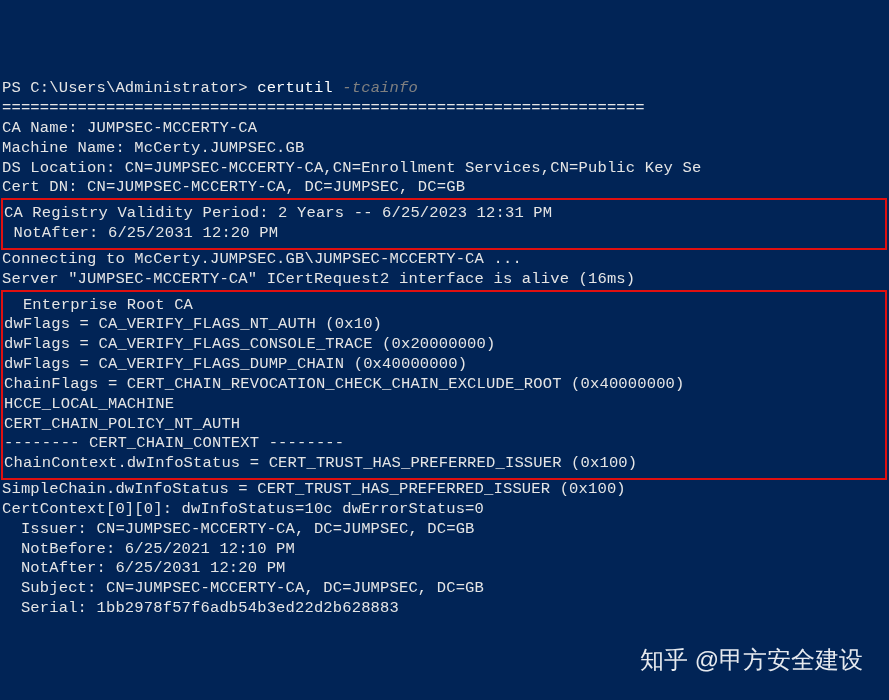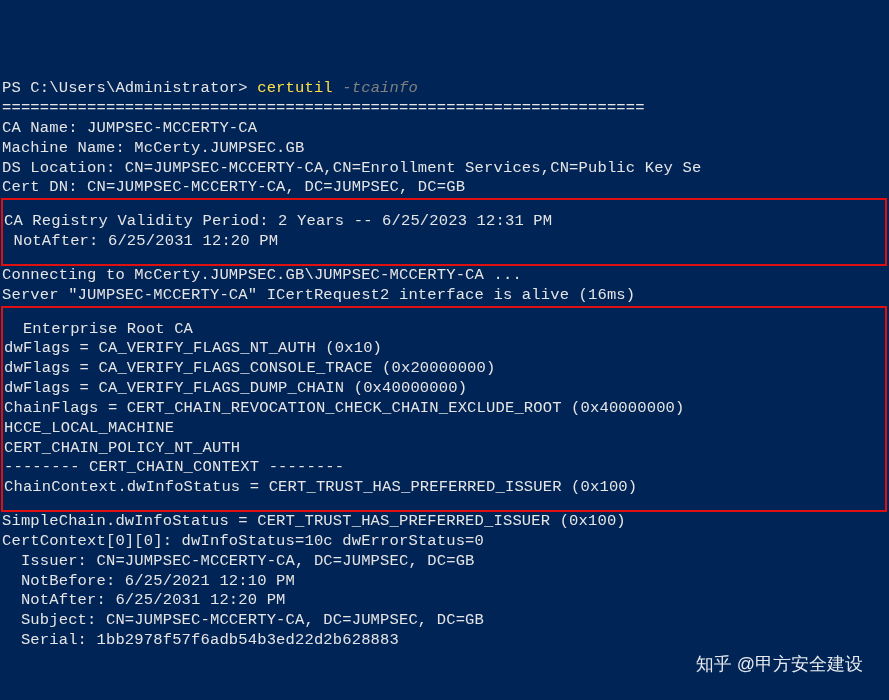--- a/index.html
+++ b/index.html
@@ -12,35 +12,35 @@
       white-space: pre;
       width: 889px;
       height: 700px;
       overflow: hidden;
       padding-left: 2px;
       padding-right: 2px;
       position: relative;
       letter-spacing: 0.15px;
     }
     .prompt-path { color: #E5E5E5; }
-    .cmd-name { color: #fde047; }
+    .cmd-name { color: #ffffff; }
     .cmd-arg { color: #808080; font-style: italic; }
     .box {
       border: 2px solid #E01010;
       display: block;
-      padding: 12px 1px;
+      padding: 4px 1px;
       margin-left: -1px;
     }
     .watermark {
       position: absolute;
       right: 26px;
       bottom: 24px;
       color: rgba(255,255,255,0.9);
       font-family: "Microsoft YaHei", "PingFang SC", sans-serif;
-      font-size: 18px;
+      font-size: 24px;
       letter-spacing: 0px;
     }
     .line { display: block; }
   </style>
 </head>
 <body>
 
 
 
 <span class="line"><span class="prompt-path">PS C:\Users\Administrator&gt; </span><span class="cmd-name">certutil</span><span class="cmd-arg"> -tcainfo</span></span><span class="line">====================================================================</span><span class="line">CA Name: JUMPSEC-MCCERTY-CA</span><span class="line"></span><span class="line">Machine Name: McCerty.JUMPSEC.GB</span><span class="line"></span><span class="line">DS Location: CN=JUMPSEC-MCCERTY-CA,CN=Enrollment Services,CN=Public Key Se</span><span class="line"></span><span class="line">Cert DN: CN=JUMPSEC-MCCERTY-CA, DC=JUMPSEC, DC=GB</span><span class="line"></span><span class="box"><span class="line">CA Registry Validity Period: 2 Years -- 6/25/2023 12:31 PM</span><span class="line"> NotAfter: 6/25/2031 12:20 PM</span></span><span class="line"></span><span class="line">Connecting to McCerty.JUMPSEC.GB\JUMPSEC-MCCERTY-CA ...</span><span class="line">Server "JUMPSEC-MCCERTY-CA" ICertRequest2 interface is alive (16ms)</span><span class="line"></span><span class="box"><span class="line">  Enterprise Root CA</span><span class="line"></span><span class="line">dwFlags = CA_VERIFY_FLAGS_NT_AUTH (0x10)</span><span class="line">dwFlags = CA_VERIFY_FLAGS_CONSOLE_TRACE (0x20000000)</span><span class="line">dwFlags = CA_VERIFY_FLAGS_DUMP_CHAIN (0x40000000)</span><span class="line">ChainFlags = CERT_CHAIN_REVOCATION_CHECK_CHAIN_EXCLUDE_ROOT (0x40000000)</span><span class="line">HCCE_LOCAL_MACHINE</span><span class="line">CERT_CHAIN_POLICY_NT_AUTH</span><span class="line">-------- CERT_CHAIN_CONTEXT --------</span><span class="line">ChainContext.dwInfoStatus = CERT_TRUST_HAS_PREFERRED_ISSUER (0x100)</span></span><span class="line"></span><span class="line">SimpleChain.dwInfoStatus = CERT_TRUST_HAS_PREFERRED_ISSUER (0x100)</span><span class="line"></span><span class="line">CertContext[0][0]: dwInfoStatus=10c dwErrorStatus=0</span><span class="line">  Issuer: CN=JUMPSEC-MCCERTY-CA, DC=JUMPSEC, DC=GB</span><span class="line">  NotBefore: 6/25/2021 12:10 PM</span><span class="line">  NotAfter: 6/25/2031 12:20 PM</span><span class="line">  Subject: CN=JUMPSEC-MCCERTY-CA, DC=JUMPSEC, DC=GB</span><span class="line">  Serial: 1bb2978f57f6adb54b3ed22d2b628883</span>

